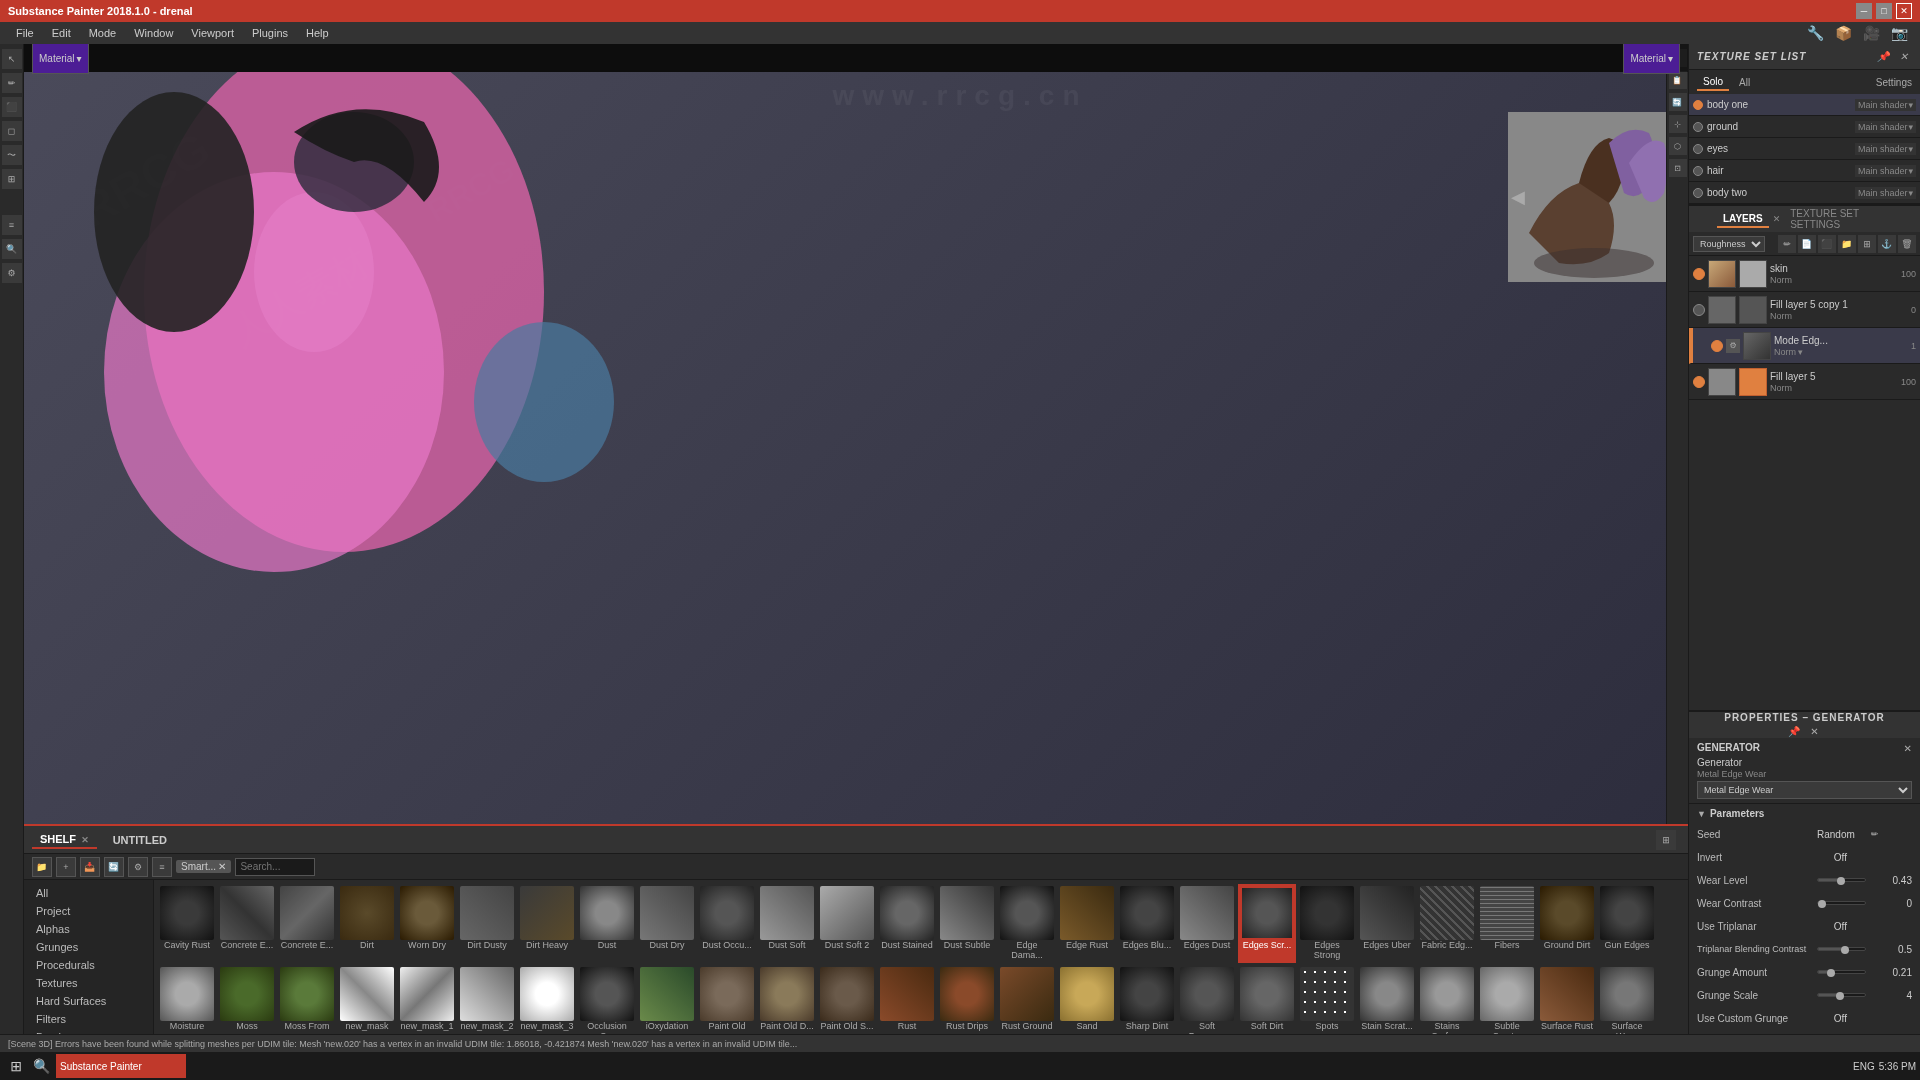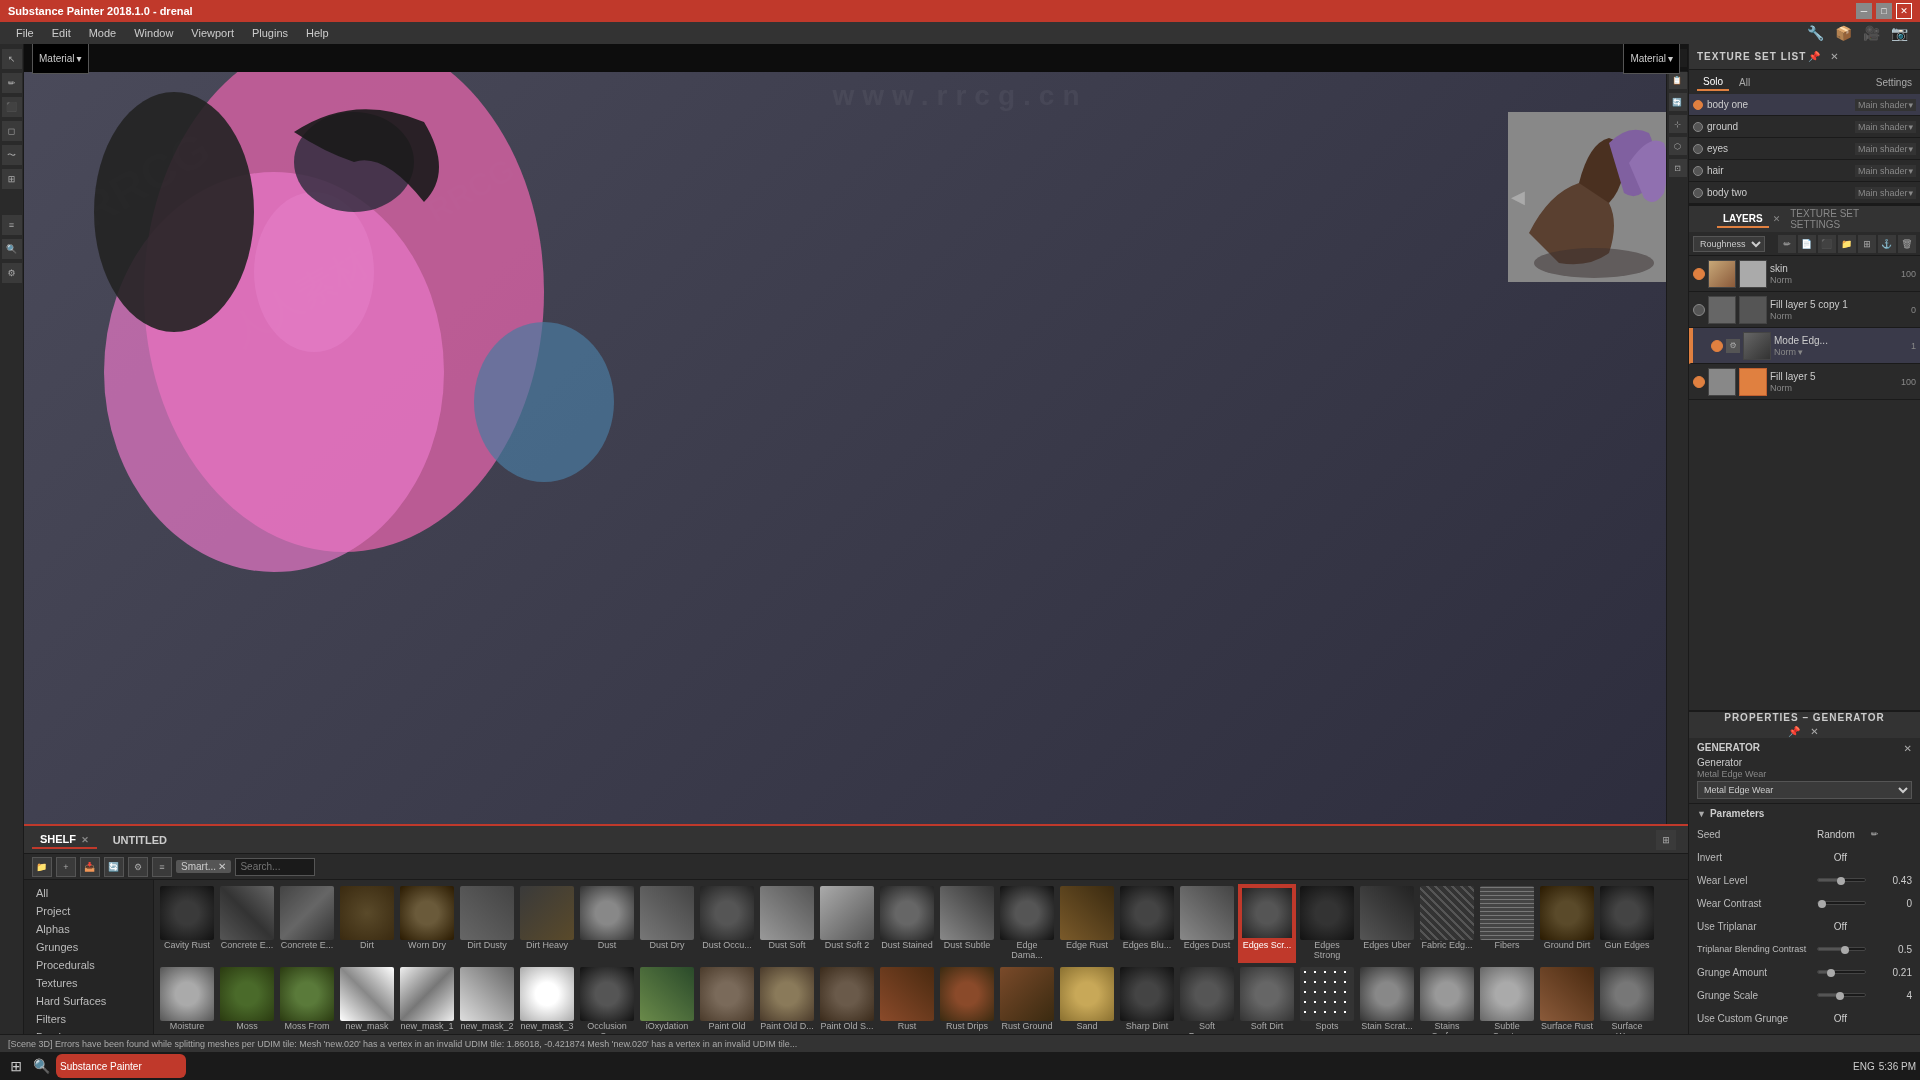--- a/index.html
+++ b/index.html
@@ -132,21 +132,21 @@
       right: 0;
       height: 28px;
       background: rgba(0,0,0,0.5);
       display: flex;
       align-items: center;
       justify-content: space-between;
       padding: 0 8px;
       z-index: 10;
     }
     .viewport-control {
-      background: #000000;
+      background: #4c1d95;
       border: 1px solid #555;
       color: #ccc;
       font-size: 10px;
       padding: 2px 6px;
       height: 32px;
       display: flex;
       align-items: center;
       gap: 2px;
       cursor: pointer;
     }
@@ -365,21 +365,23 @@
     #texture-set-panel {
       background: #2a2a2a;
       border-bottom: 2px solid #1a1a1a;
     }
     .panel-header {
       height: 26px;
       background: #333;
       display: flex;
       align-items: center;
       padding: 0 8px;
+      justify-content: space-between;
       border-bottom: 1px solid #1a1a1a;
+      font-style: italic;
     }
     .panel-title {
       font-size: 10px;
       font-weight: bold;
       color: #ccc;
       text-transform: uppercase;
       letter-spacing: 1px;
     }
     .panel-controls {
       display: flex;
@@ -1489,21 +1491,21 @@
 </div>
 
 <div id="statusbar" style="bottom:28px;">
   <span>[Scene 3D] Errors have been found while splitting meshes per UDIM tile: Mesh 'new.020' has a vertex in an invalid UDIM tile: 1.86018, -0.421874 Mesh 'new.020' has a vertex in an invalid UDIM tile...</span>
 </div>
 
 <div id="taskbar">
   <div class="taskbar-left">
     <div class="taskbar-icon">⊞</div>
     <div class="taskbar-icon">🔍</div>
-    <div class="taskbar-icon" style="font-size:10px;background:#c0392b;color:#fff;border-radius:6px;width:130px;justify-content:flex-start;padding-left:4px;">
+    <div class="taskbar-icon" style="font-size:10px;background:#c0392b;color:#fff;border-radius:0;width:130px;justify-content:flex-start;padding-left:4px;">
       Substance Painter
     </div>
   </div>
   <div class="taskbar-right">
     <span>ENG</span>
     <span>5:36 PM</span>
   </div>
 </div>
 
 <div style="position:absolute; top:80px; left:50%; transform:translateX(-50%); pointer-events:none; z-index:3; font-size:28px; color:rgba(255,255,255,0.05); font-weight:bold; letter-spacing:8px;">www.rrcg.cn</div>

